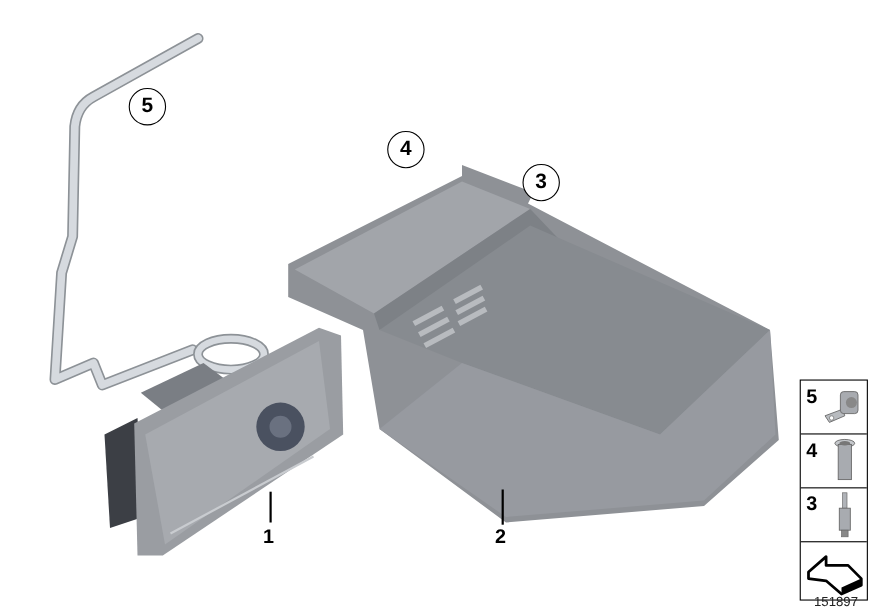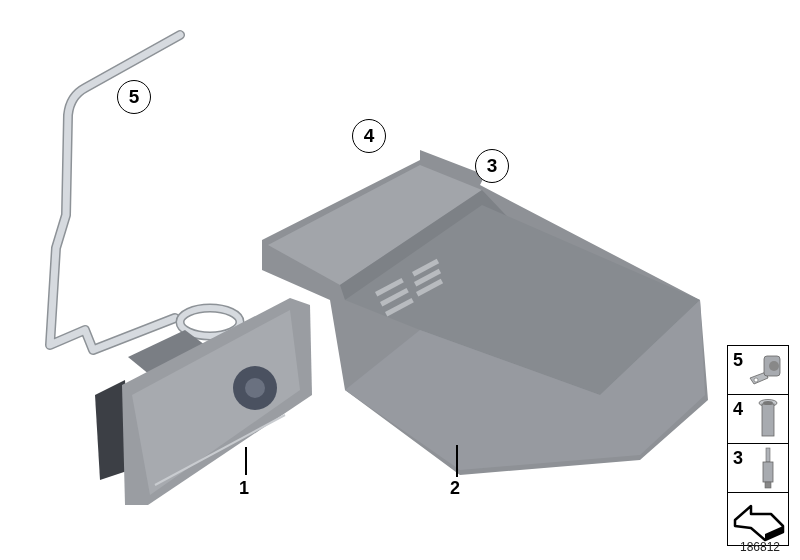--- a/index.html
+++ b/index.html
@@ -90,13 +90,13 @@
     </svg>
   </div>
   <div class="cell">
     <svg width="58" height="48" viewBox="0 0 58 48" style="right:1px;top:1px;">
       <polygon points="6,26 22,12 22,20 42,20 54,32 54,38 36,46 22,34 6,32" fill="#fff" stroke="#000" stroke-width="2.5" stroke-linejoin="round"></polygon>
       <polygon points="36,46 54,38 54,32 36,40" fill="#000"></polygon>
     </svg>
   </div>
 </div>
 
-<div class="docid">186812</div>
+<div class="docid">151897</div>
 
 </body></html>

